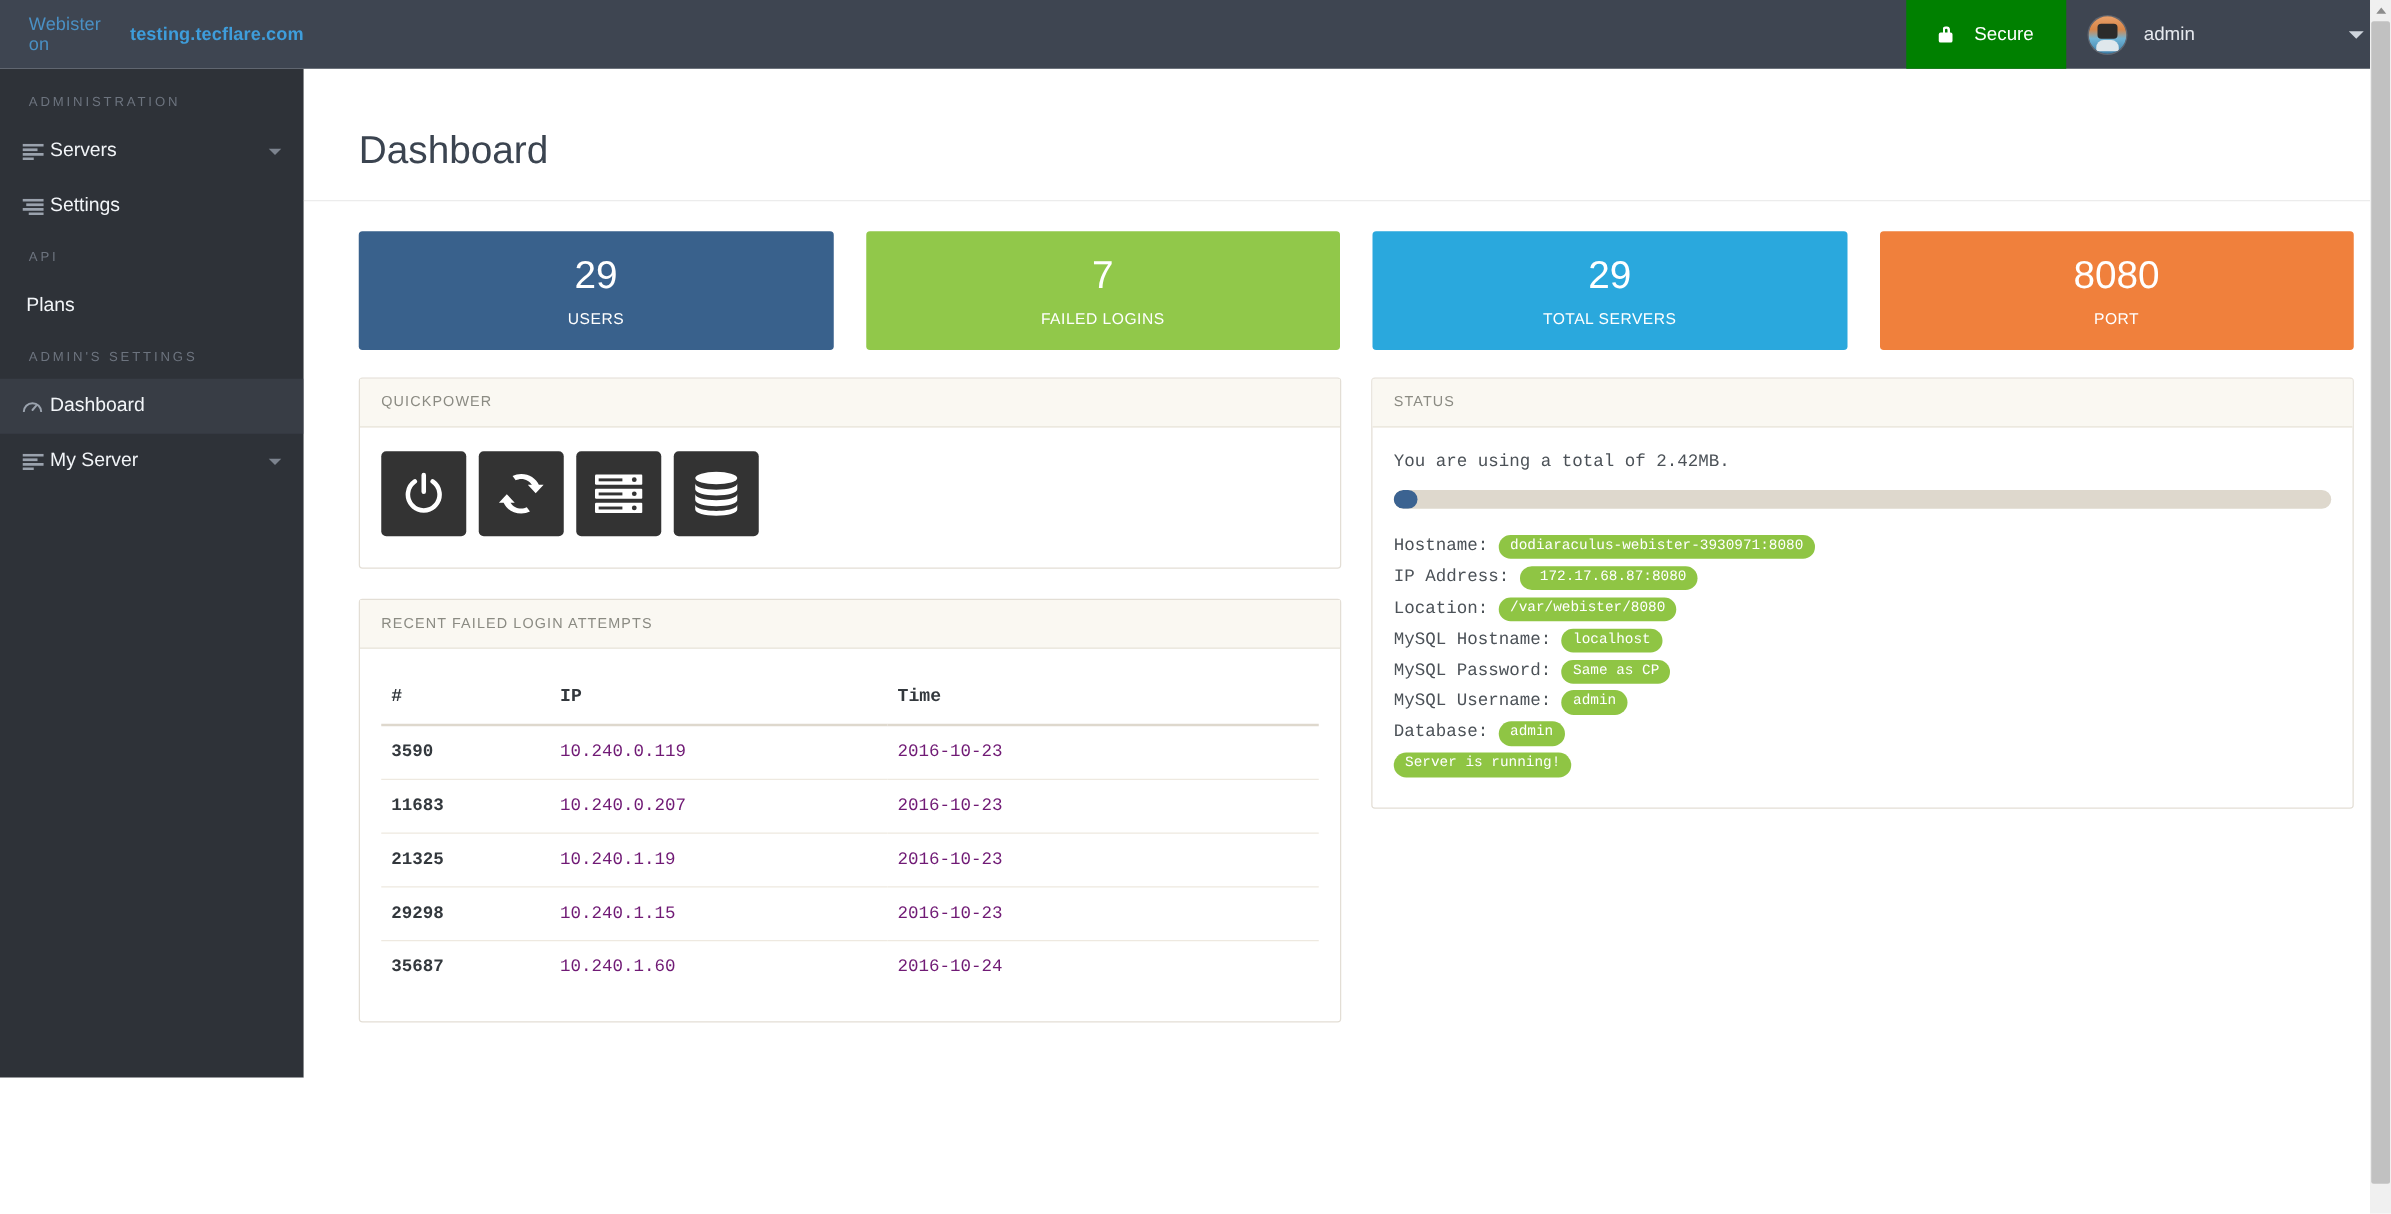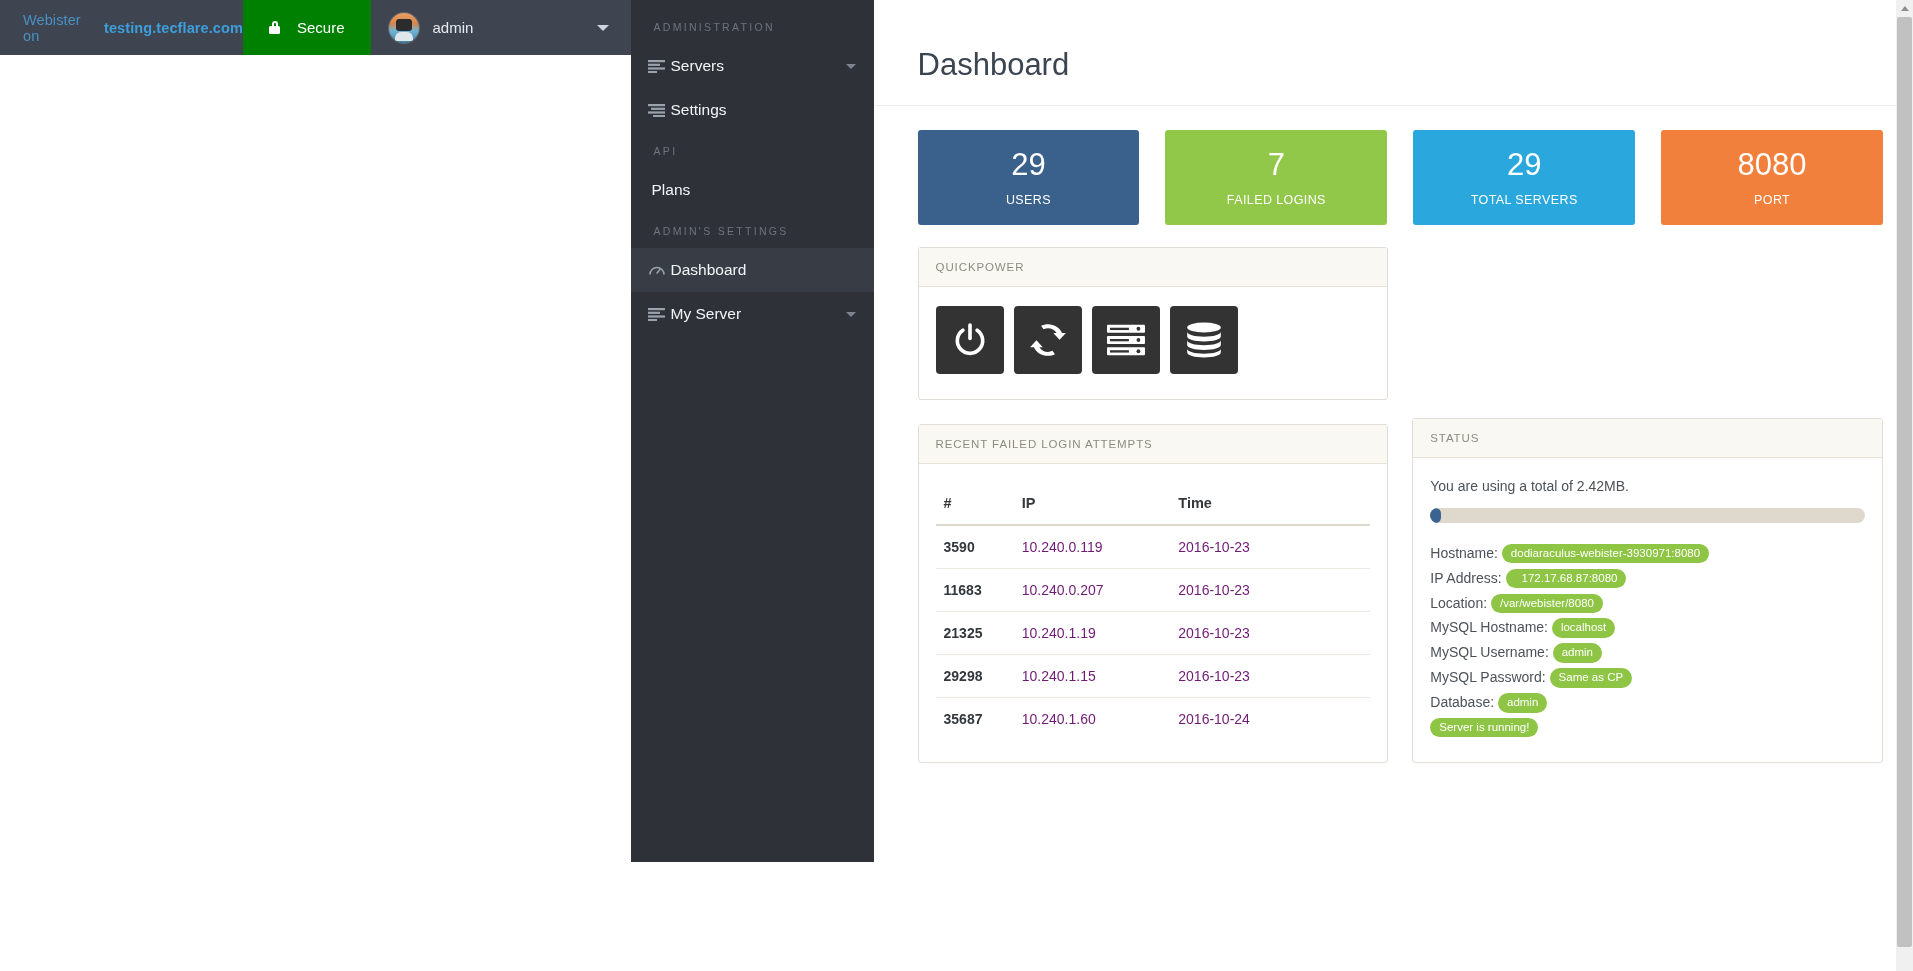--- a/index.html
+++ b/index.html
@@ -2,21 +2,21 @@
 <html><head>
 <meta charset="utf-8">
 <style>
   * { box-sizing: border-box; margin: 0; padding: 0; }
   html, body {
     width: 1913px; height: 971px;
     font-family: "Liberation Sans", sans-serif;
     background: #ffffff;
     overflow: hidden;
   }
-  .app { position: relative; width: 1913px; height: 862px; display: flex; flex-direction: row; }
+  .app { position: relative; width: 1913px; height: 862px; display: flex; flex-direction: column; }
 
   
   .topbar {
     height: 55px; background: #3e4551; display: flex; align-items: stretch;
     flex: 0 0 55px; position: relative; z-index: 5;
   }
   .brand {
     width: 243px; display: flex; align-items: center; padding-left: 23px;
     color: #4a90c4; font-size: 14.5px; letter-spacing: .1px;
   }
@@ -80,28 +80,28 @@
   }
 
   .stats { display: flex; gap: 26px; padding: 24px 30px 0 44px; }
   .stat {
     flex: 1; height: 95px; border-radius: 3px; color: #fff;
     display: flex; flex-direction: column; align-items: center; justify-content: center;
   }
   .stat .num { font-size: 31px; line-height: 1; margin-bottom: 13px; font-weight: normal; text-align: right; }
   .stat .lbl { font-size: 12.5px; letter-spacing: .4px; }
 
-  .panels { display: flex; gap: 24px; padding: 22px 30px 0 44px; align-items: flex-end; }
+  .panels { display: flex; gap: 24px; padding: 22px 30px 0 44px; align-items: flex-start; }
   .col { flex: 1; min-width: 0; }
   .panel { border: 1px solid #e3ded5; border-radius: 3px; background: #fff; margin-bottom: 24px; }
   .panel-head {
     background: #faf8f2; border-bottom: 1px solid #e8e3d9; padding: 13px 17px;
     font-size: 11.5px; letter-spacing: .9px; color: #8b8b83; text-transform: uppercase;
   }
-  .panel-body { padding: 19px 17px 22px 17px; }
+  .panel-body { padding: 19px 17px 22px 17px; font-family: Liberation Mono, monospace; }
   .panel-body.qp { min-height: 112px; }
 
   .qp-row { display: flex; gap: 10px; }
   .qp-btn {
     width: 68px; height: 68px; background: #333333; border-radius: 4px;
     display: flex; align-items: center; justify-content: center; cursor: pointer;
   }
   .qp-btn svg { display: block; }
 
   .status-line { font-size: 14px; color: #4c5258; line-height: 1.35; }
@@ -365,26 +365,26 @@
                 </div>
                 <div class="kv-row">
                   <span>Location:</span>
                   <span class="badge" style="background: rgb(143, 197, 68);">/var/webister/8080</span>
                 </div>
                 <div class="kv-row">
                   <span>MySQL Hostname:</span>
                   <span class="badge" style="background: rgb(143, 197, 68);">localhost</span>
                 </div>
                 <div class="kv-row">
+                  <span>MySQL Password:</span>
+                  <span class="badge" style="background: rgb(143, 197, 68);">Same as CP</span>
+                </div>
+                <div class="kv-row">
                   <span>MySQL Username:</span>
                   <span class="badge" style="background: rgb(143, 197, 68);">admin</span>
-                </div>
-                <div class="kv-row">
-                  <span>MySQL Password:</span>
-                  <span class="badge" style="background: rgb(143, 197, 68);">Same as CP</span>
                 </div>
                 <div class="kv-row">
                   <span>Database:</span>
                   <span class="badge" style="background: rgb(143, 197, 68);">admin</span>
                 </div>
                 <div class="kv-row">
                   <span class="badge" style="background: rgb(143, 197, 68);">Server is running!</span>
                 </div>
               </div>
             </div>

